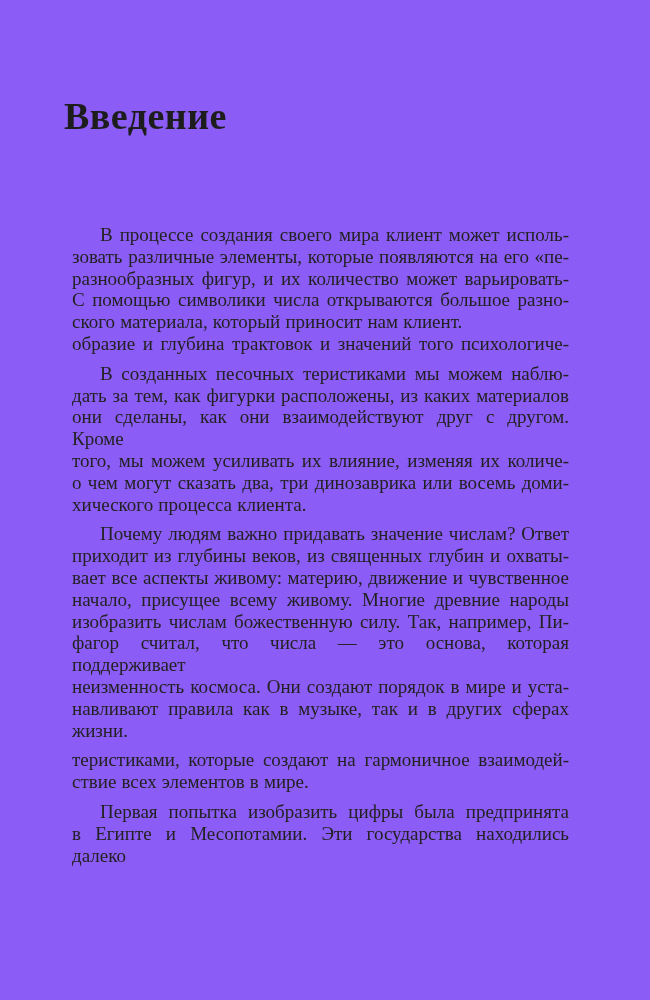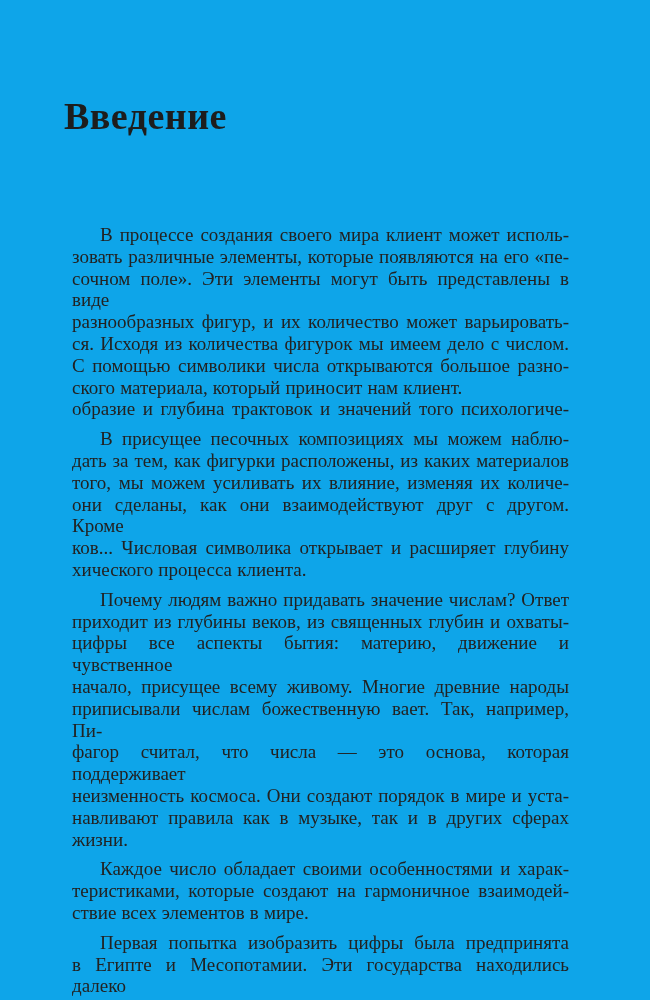--- a/index.html
+++ b/index.html
@@ -4,21 +4,21 @@
 <style>
   html, body {
     margin: 0;
     padding: 0;
     background: #ffffff;
   }
   .page {
     position: relative;
     width: 650px;
     height: 1000px;
-    background: #0ea5e9;
+    background: #8b5cf6;
     overflow: hidden;
     font-family: "Liberation Serif", "DejaVu Serif", serif;
     color: #222222;
   }
   .page-title {
     position: absolute;
     left: 64px;
     top: 96px;
     margin: 0;
     font-size: 38px;
@@ -56,47 +56,44 @@
 </style>
 </head>
 <body>
 
 <div class="page">
   <h1 class="page-title">Введение</h1>
   <div class="page-body">
       <div class="para">
         <div class="line first">В процессе создания своего мира клиент может исполь-</div>
         <div class="line">зовать различные элементы, которые появляются на его «пе-</div>
-        <div class="line">сочном поле». Эти элементы могут быть представлены в виде</div>
         <div class="line">разнообразных фигур, и их количество может варьировать-</div>
-        <div class="line">ся. Исходя из количества фигурок мы имеем дело с числом.</div>
         <div class="line">С помощью символики числа открываются большое разно-</div>
         <div class="line last">ского материала, который приносит нам клиент.</div>
         <div class="line">образие и глубина трактовок и значений того психологиче-</div>
       </div>
       <div class="para">
-        <div class="line first">В присущее песочных композициях мы можем наблю-</div>
+        <div class="line first">В созданных песочных теристиками мы можем наблю-</div>
         <div class="line">дать за тем, как фигурки расположены, из каких материалов</div>
+        <div class="line">они сделаны, как они взаимодействуют друг с другом. Кроме</div>
         <div class="line">того, мы можем усиливать их влияние, изменяя их количе-</div>
-        <div class="line">они сделаны, как они взаимодействуют друг с другом. Кроме</div>
-        <div class="line">ков... Числовая символика открывает и расширяет глубину</div>
+        <div class="line">о чем могут сказать два, три динозаврика или восемь доми-</div>
         <div class="line last">хического процесса клиента.</div>
       </div>
       <div class="para">
         <div class="line first">Почему людям важно придавать значение числам? Ответ</div>
         <div class="line">приходит из глубины веков, из священных глубин и охваты-</div>
-        <div class="line">цифры все аспекты бытия: материю, движение и чувственное</div>
+        <div class="line">вает все аспекты живому: материю, движение и чувственное</div>
         <div class="line">начало, присущее всему живому. Многие древние народы</div>
-        <div class="line">приписывали числам божественную вает. Так, например, Пи-</div>
+        <div class="line">изобразить числам божественную силу. Так, например, Пи-</div>
         <div class="line">фагор считал, что числа — это основа, которая поддерживает</div>
         <div class="line">неизменность космоса. Они создают порядок в мире и уста-</div>
         <div class="line last">навливают правила как в музыке, так и в других сферах жизни.</div>
       </div>
       <div class="para">
-        <div class="line first">Каждое число обладает своими особенностями и харак-</div>
         <div class="line">теристиками, которые создают на гармоничное взаимодей-</div>
         <div class="line last">ствие всех элементов в мире.</div>
       </div>
       <div class="para">
         <div class="line first">Первая попытка изобразить цифры была предпринята</div>
         <div class="line">в Египте и Месопотамии. Эти государства находились далеко</div>
       </div>
     </div>
 </div>
 

